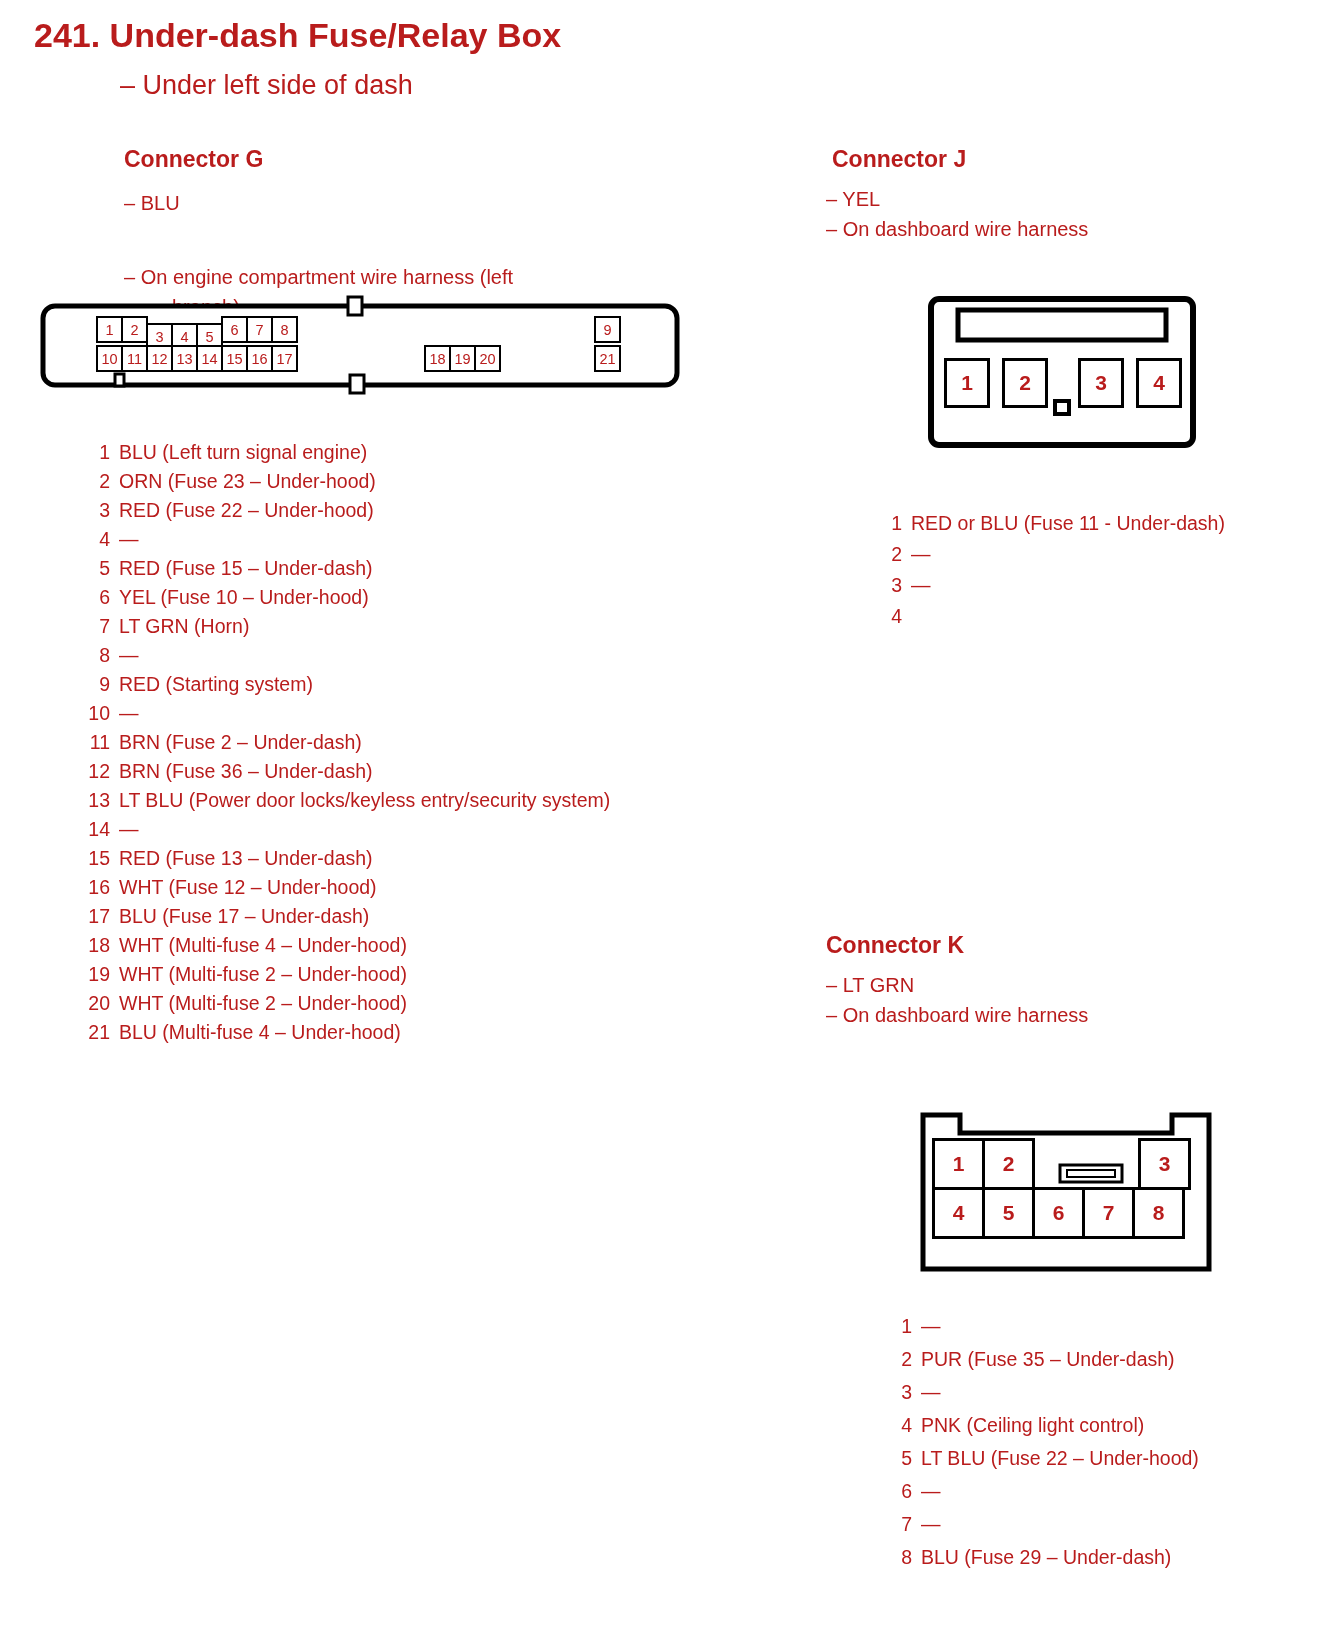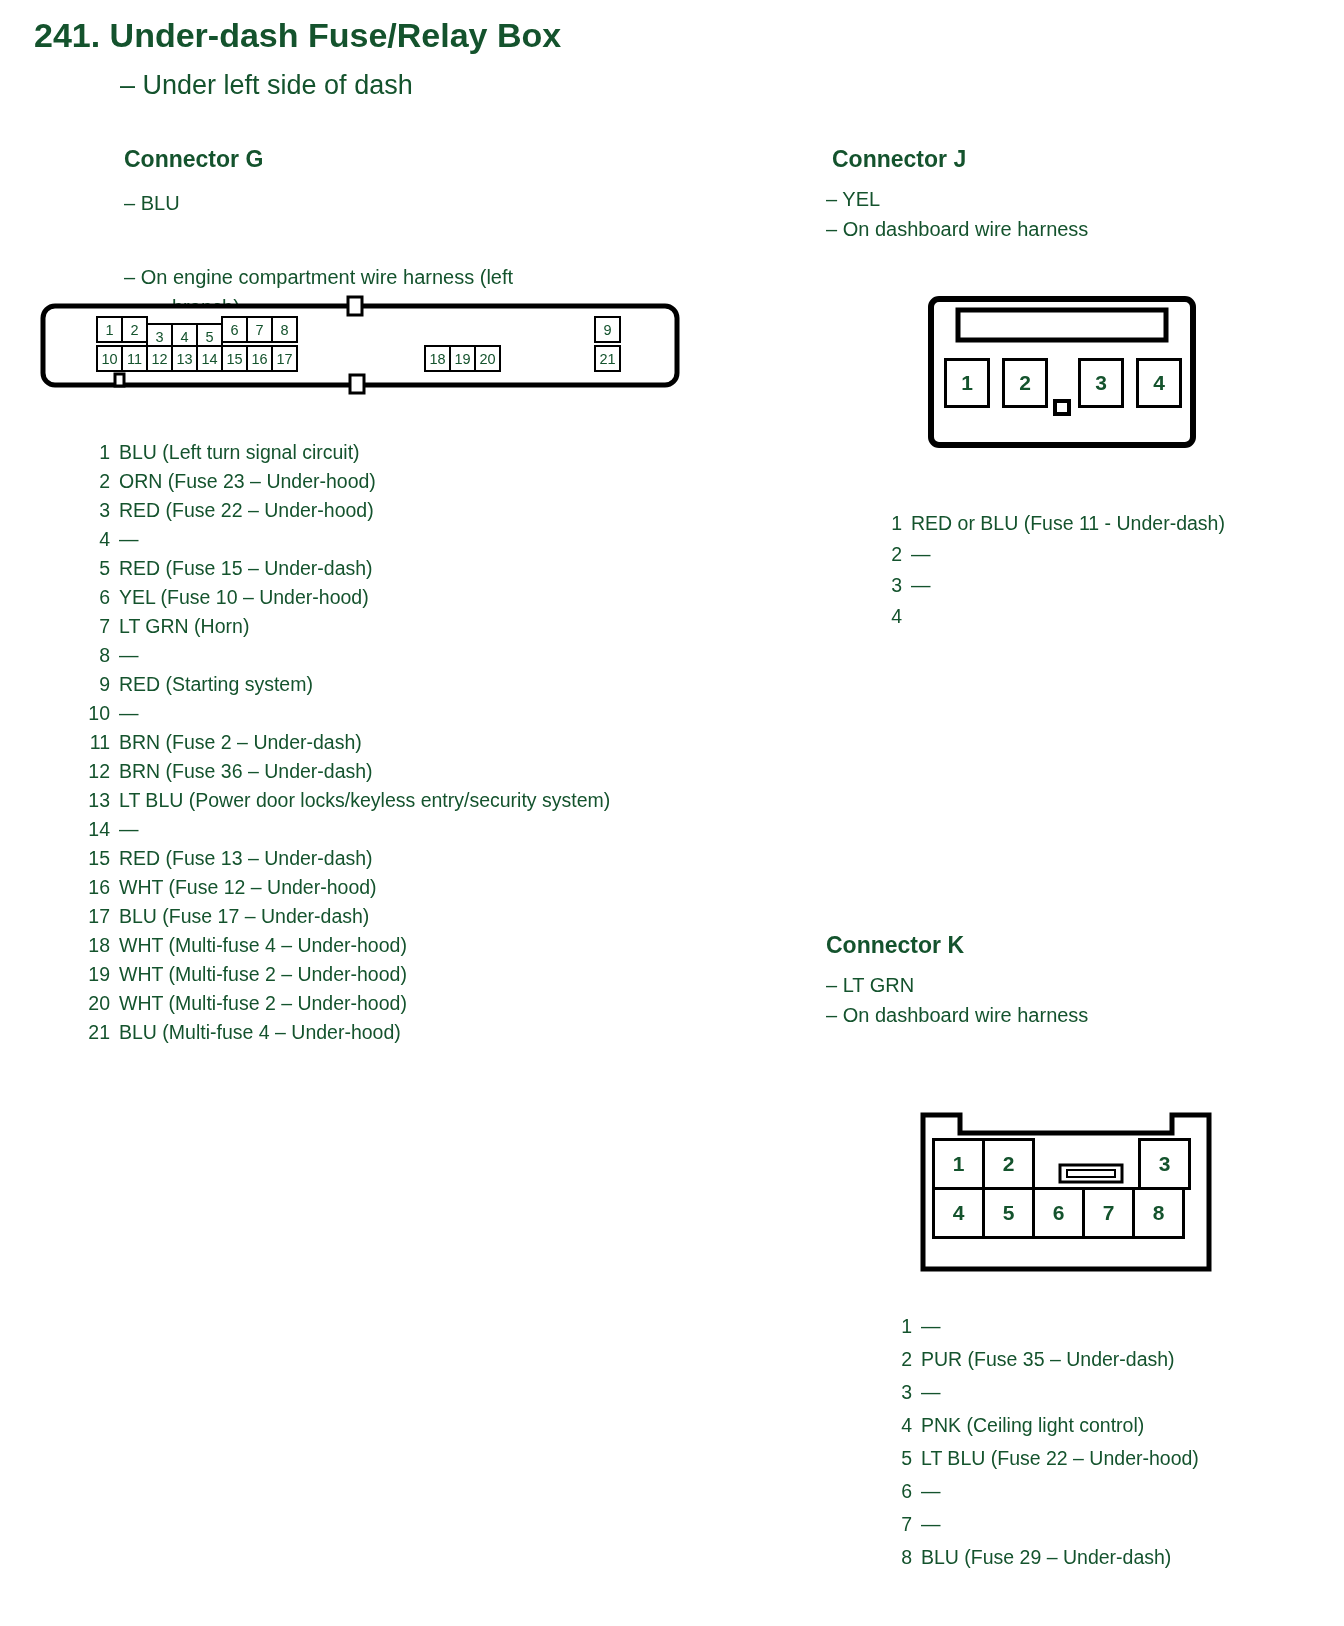--- a/index.html
+++ b/index.html
@@ -2,21 +2,21 @@
 <html><head>
 <meta charset="utf-8">
 <style>
   html, body { margin: 0; padding: 0; background: #fff; }
   * { box-sizing: border-box; }
   .page {
     position: relative;
     width: 1344px;
     height: 1626px;
     background: #fff;
-    color: #14532d;
+    color: #b91c1c;
     font-family: "Liberation Sans", "DejaVu Sans", sans-serif;
     overflow: hidden;
   }
   .abs { position: absolute; }
 
   
   .title { left: 34px; top: 16px; font-size: 34px; font-weight: 700; margin: 0; }
   .subtitle { left: 120px; top: 70px; font-size: 27px; }
   .conn-header { font-size: 23px; font-weight: 700; margin: 0; }
   .conn-note { font-size: 20px; line-height: 30px; }
@@ -138,21 +138,21 @@
           <div class="pin-box g-pin">20</div>
         </div>
       <div class="pin-box g-pin g-pin-right-top">9</div>
       <div class="pin-box g-pin g-pin-right-bottom">21</div>
     </div>
 
     <div class="abs pin-list g-list">
 
     <div class="pin-row">
         <span class="pin-num">1</span>
-        <span class="pin-desc">BLU (Left turn signal circuit)</span>
+        <span class="pin-desc">BLU (Left turn signal engine)</span>
       </div>
         <div class="pin-row">
         <span class="pin-num">2</span>
         <span class="pin-desc">ORN (Fuse 23 – Under-hood)</span>
       </div>
         <div class="pin-row">
         <span class="pin-num">3</span>
         <span class="pin-desc">RED (Fuse 22 – Under-hood)</span>
       </div>
         <div class="pin-row">

